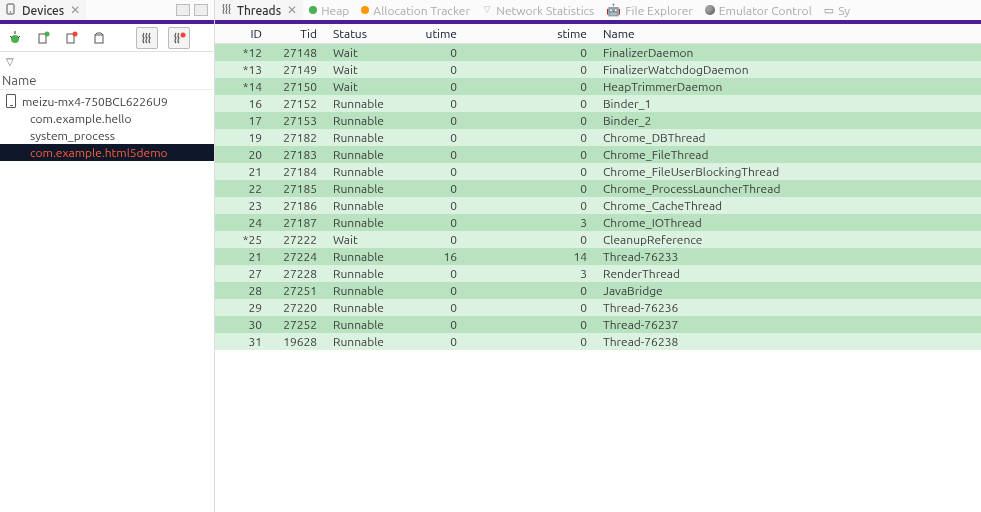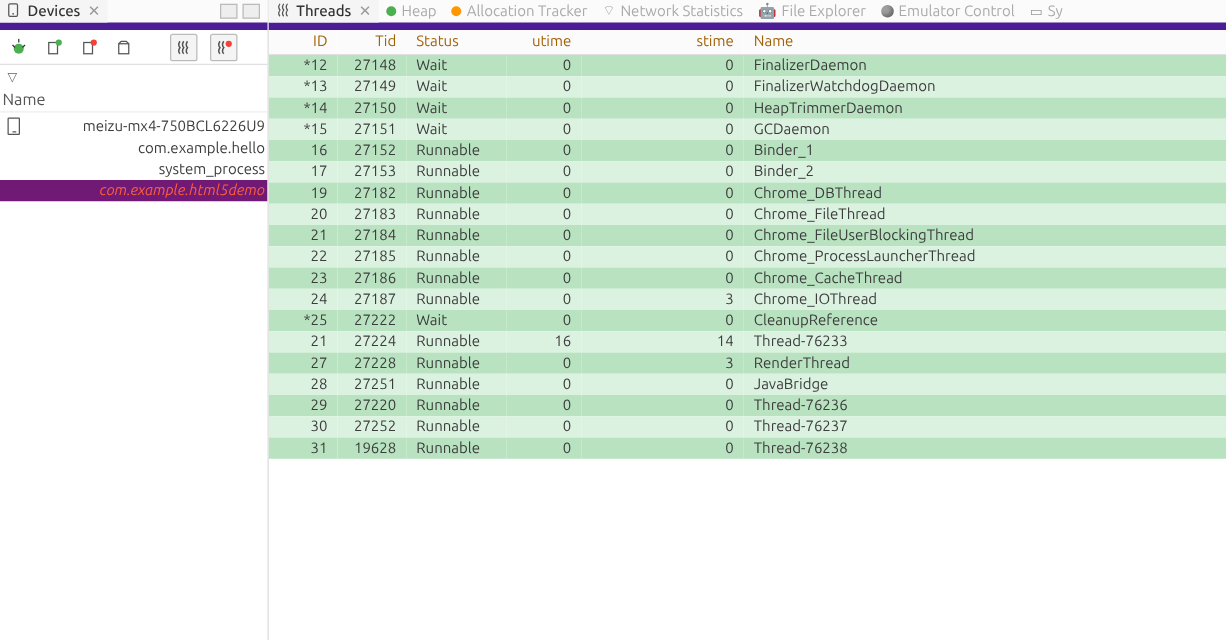--- a/index.html
+++ b/index.html
@@ -23,21 +23,21 @@
     }
     .right-pane {
       flex: 1;
       display: flex;
       flex-direction: column;
     }
     .tab-bar {
       display: flex;
       align-items: center;
       height: 24px;
-      border-bottom: 6px solid #4c1d95;
+      border-bottom: 4px solid #4c1d95;
       background: #fbfbfb;
     }
     .tab {
       display: flex;
       align-items: center;
       gap: 4px;
       padding: 0 6px;
       height: 100%;
       color: #aaa;
       white-space: nowrap;
@@ -77,36 +77,35 @@
     .device-tree {
       flex: 1;
       overflow: auto;
       padding-top: 2px;
     }
     .device-row {
       display:flex; align-items:center; gap:6px;
       padding:2px 2px 2px 6px;
       white-space: nowrap;
       cursor:pointer;
-      justify-content:space-between;
     }
     .device-row .indent { width: 18px; }
-    .device-row.selected { background:#701a75; color:#ff5e3a;font-style:italic; }
+    .device-row.selected { background:#0f172a; color:#ff5e3a; }
     .phone-icon { width:10px; height:14px; border:1px solid #555; border-radius:1px; position:relative; }
     .phone-icon::after { content:""; position:absolute; bottom:1px; left:3px; width:3px; height:1px; background:#555; }
     
     .threads-table-wrap { flex:1; overflow:auto; }
     table.threads {
       border-collapse: collapse;
       width: 100%;
     }
     table.threads th {
       text-align: left;
       font-weight: normal;
-      color: #a16207;
+      color: #0f172a;
       padding: 3px 8px;
       border-bottom: 1px solid #e0e0e0;
       background: #fbfbfb;
       position: sticky;
       top: 0;
     }
     table.threads th.num, table.threads td.num { text-align: right; }
     table.threads td {
       padding: 2px 8px;
       white-space: nowrap;
@@ -280,28 +279,20 @@
           </tr>
           <tr class="data">
             <td class="num">*14</td>
             <td class="num">27150</td>
             <td>Wait</td>
             <td class="num">0</td>
             <td class="num">0</td>
             <td>HeapTrimmerDaemon</td>
           </tr>
           <tr class="data">
-            <td class="num">*15</td>
-            <td class="num">27151</td>
-            <td>Wait</td>
-            <td class="num">0</td>
-            <td class="num">0</td>
-            <td>GCDaemon</td>
-          </tr>
-          <tr class="data">
             <td class="num">16</td>
             <td class="num">27152</td>
             <td>Runnable</td>
             <td class="num">0</td>
             <td class="num">0</td>
             <td>Binder_1</td>
           </tr>
           <tr class="data">
             <td class="num">17</td>
             <td class="num">27153</td>

